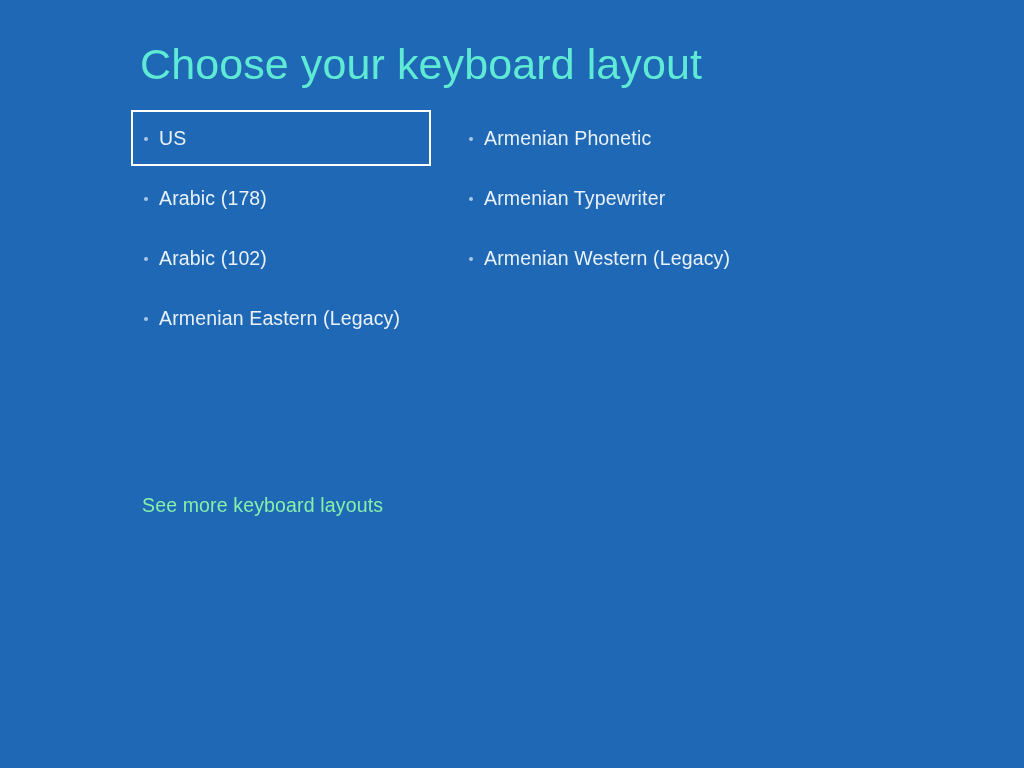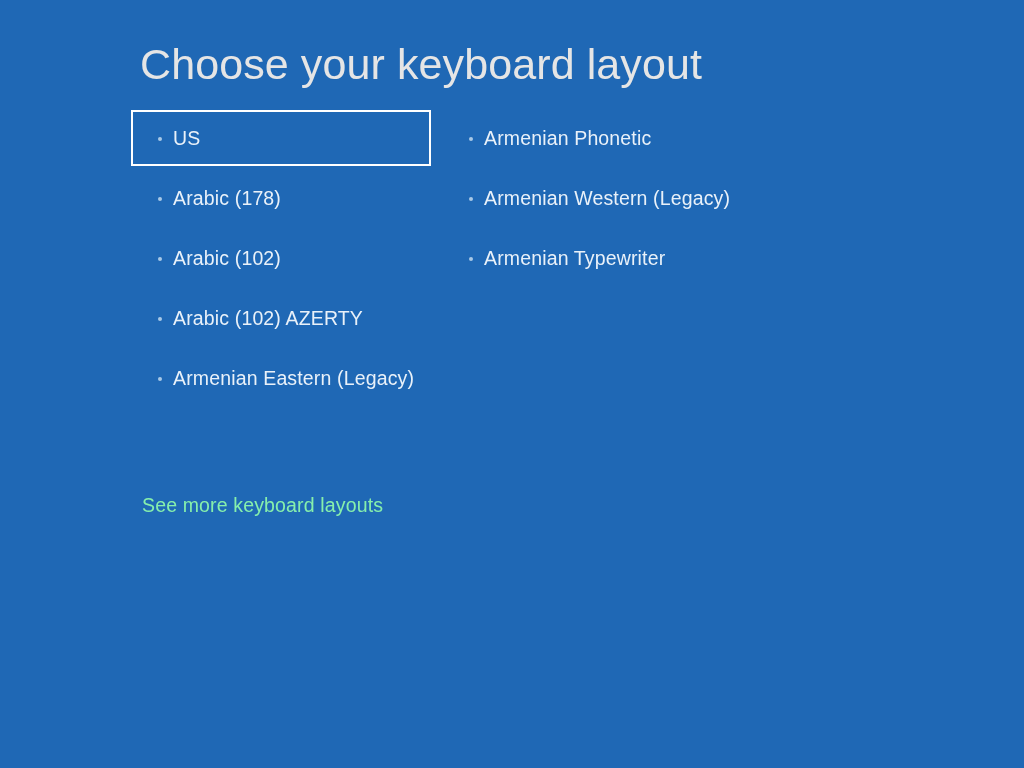--- a/index.html
+++ b/index.html
@@ -25,21 +25,21 @@
 
   
   .page-title {
     position: absolute;
     left: 140px;
     top: 38px;
     font-size: 43px;
     font-weight: 300;
     letter-spacing: 0.1px;
     line-height: 52px;
-    color: #e5e5e5;
+    color: #5eead4;
     white-space: nowrap;
   }
 
   
   .layout-columns {
     position: absolute;
     left: 0;
     top: 110px;
     width: 1024px;
   }
@@ -50,21 +50,21 @@
   }
   .layout-column.left  { left: 131px; width: 300px; }
   .layout-column.right { left: 456px; width: 320px; text-align: center; }
 
   .layout-item {
     position: relative;
     box-sizing: border-box;
     height: 56px;
     display: flex;
     align-items: center;
-    padding-left: 25px;
+    padding-left: 11px;
     border: 2px solid transparent;
     margin-bottom: 4px;
   }
   .layout-column.right .layout-item {
     padding-left: 11px;
   }
 
   .layout-item.selected {
     border-color: #ffffff;
   }
@@ -119,40 +119,36 @@
       <div class="layout-item">
         <span class="bullet"></span>
         <span class="layout-label">Arabic (178)</span>
       </div>
       <div class="layout-item">
         <span class="bullet"></span>
         <span class="layout-label">Arabic (102)</span>
       </div>
       <div class="layout-item">
         <span class="bullet"></span>
-        <span class="layout-label">Arabic (102) AZERTY</span>
-      </div>
-      <div class="layout-item">
-        <span class="bullet"></span>
         <span class="layout-label">Armenian Eastern (Legacy)</span>
       </div>
     </div>
 
     <div class="layout-column right">
       <div class="layout-item">
         <span class="bullet"></span>
         <span class="layout-label">Armenian Phonetic</span>
       </div>
       <div class="layout-item">
         <span class="bullet"></span>
-        <span class="layout-label">Armenian Western (Legacy)</span>
+        <span class="layout-label">Armenian Typewriter</span>
       </div>
       <div class="layout-item">
         <span class="bullet"></span>
-        <span class="layout-label">Armenian Typewriter</span>
+        <span class="layout-label">Armenian Western (Legacy)</span>
       </div>
     </div>
 
   </div>
 
   <div class="see-more">See more keyboard layouts</div>
 
 </div>
 
 </body></html>

